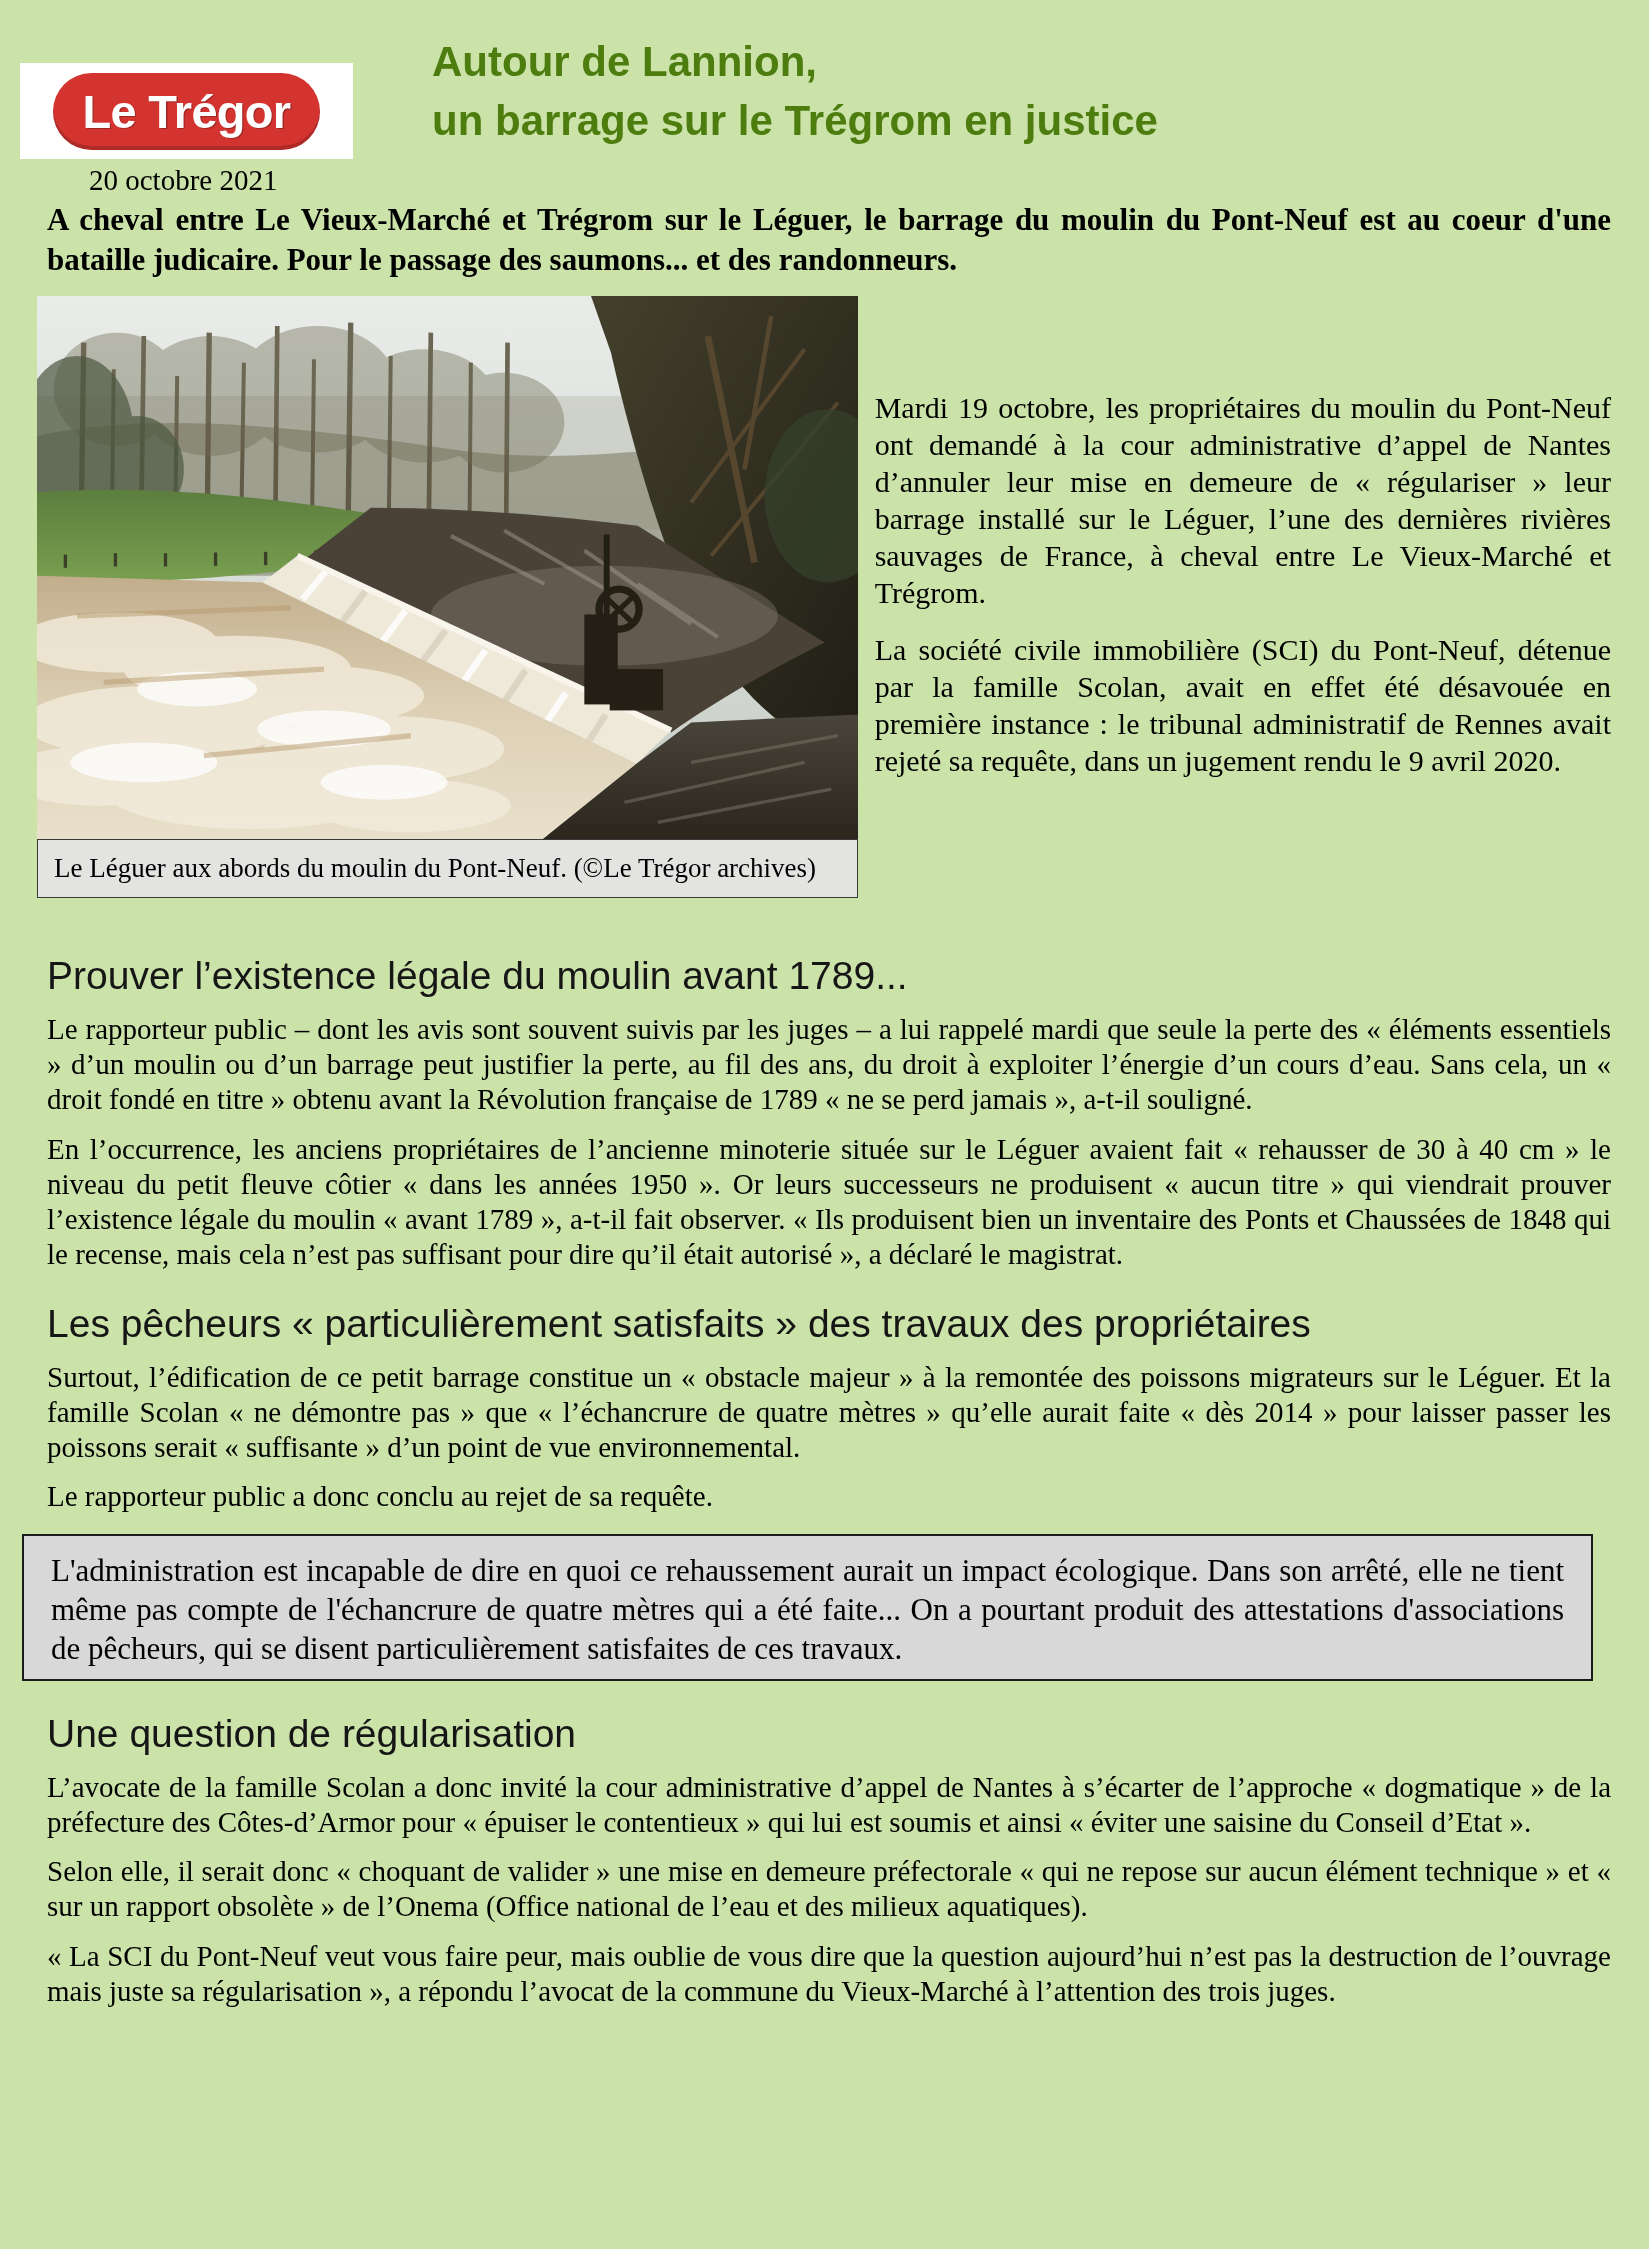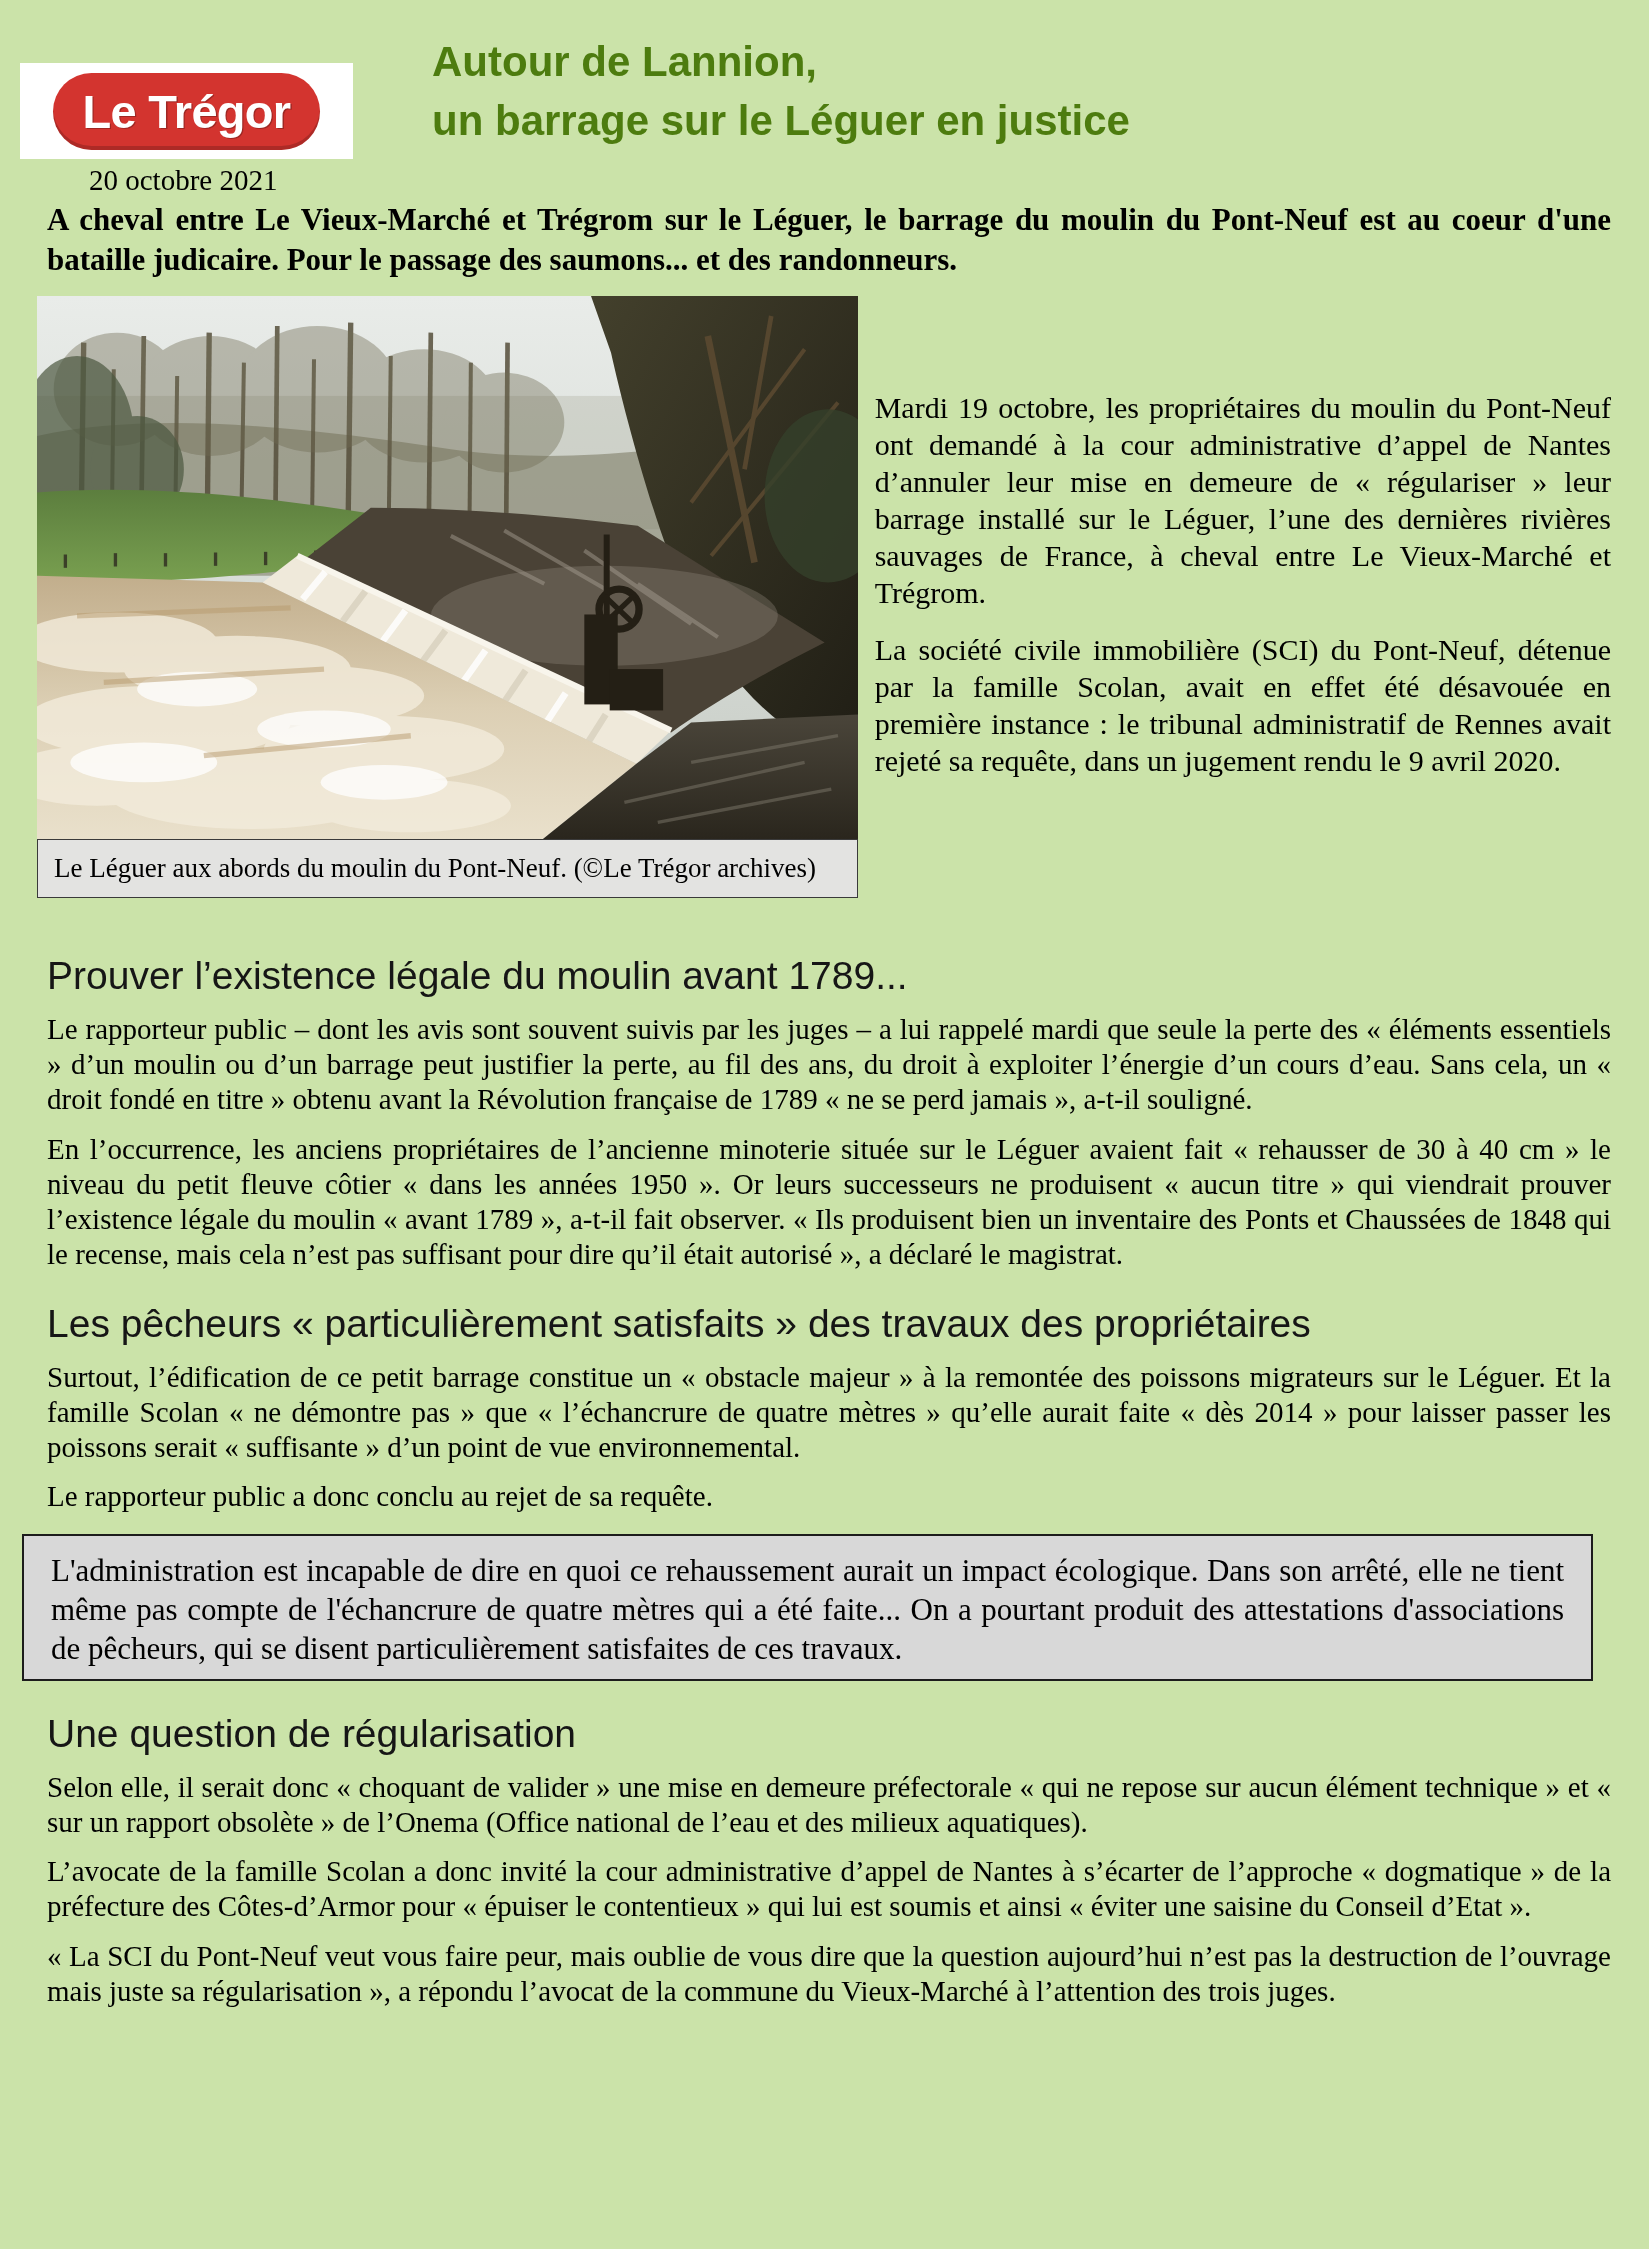--- a/index.html
+++ b/index.html
@@ -101,21 +101,21 @@
 
 <div class="page">
 
   <header class="masthead">
     <div class="logo-box">
       <div class="logo-capsule">
         <span>Le Trégor</span>
       </div>
     </div>
     <div class="date">20 octobre 2021</div>
-    <h1 class="headline"><span>Autour de Lannion,</span><br><span>un barrage sur le Léguer en justice</span></h1>
+    <h1 class="headline"><span>Autour de Lannion,</span><br><span>un barrage sur le Trégrom en justice</span></h1>
   </header>
 
   <p class="intro">A cheval entre Le Vieux-Marché et Trégrom sur le Léguer, le barrage du moulin du Pont-Neuf est au coeur d'une bataille judicaire. Pour le passage des saumons... et des randonneurs.</p>
 
   <section class="two-col">
     <figure class="photo">
       <svg viewBox="0 0 1230 815" preserveAspectRatio="none">
         <defs>
           <linearGradient id="sky" x1="0" y1="0" x2="0" y2="1">
             <stop offset="0" stop-color="#e9ece9"></stop>
@@ -271,19 +271,19 @@
 
     <h2 class="h-mid">Les pêcheurs « particulièrement satisfaits » des travaux des propriétaires</h2>
     <p class="bp">Surtout, l’édification de ce petit barrage constitue un « obstacle majeur » à la remontée des poissons migrateurs sur le Léguer. Et la famille Scolan « ne démontre pas » que « l’échancrure de quatre mètres » qu’elle aurait faite « dès 2014 » pour laisser passer les poissons serait « suffisante » d’un point de vue environnemental.</p>
     <p class="bp">Le rapporteur public a donc conclu au rejet de sa requête.</p>
 
     <blockquote class="quote">
       <p>L'administration est incapable de dire en quoi ce rehaussement aurait un impact écologique. Dans son arrêté, elle ne tient même pas compte de l'échancrure de quatre mètres qui a été faite... On a pourtant produit des attestations d'associations de pêcheurs, qui se disent particulièrement satisfaites de ces travaux.</p>
     </blockquote>
 
     <h2 class="h-last">Une question de régularisation</h2>
+    <p class="bp">L’avocate de la famille Scolan a donc invité la cour administrative d’appel de Nantes à s’écarter de l’approche « dogmatique » de la préfecture des Côtes-d’Armor pour « épuiser le contentieux » qui lui est soumis et ainsi « éviter une saisine du Conseil d’Etat ».</p>
     <p class="bp">Selon elle, il serait donc « choquant de valider » une mise en demeure préfectorale « qui ne repose sur aucun élément technique » et « sur un rapport obsolète » de l’Onema (Office national de l’eau et des milieux aquatiques).</p>
-    <p class="bp">L’avocate de la famille Scolan a donc invité la cour administrative d’appel de Nantes à s’écarter de l’approche « dogmatique » de la préfecture des Côtes-d’Armor pour « épuiser le contentieux » qui lui est soumis et ainsi « éviter une saisine du Conseil d’Etat ».</p>
     <p class="bp">« La SCI du Pont-Neuf veut vous faire peur, mais oublie de vous dire que la question aujourd’hui n’est pas la destruction de l’ouvrage mais juste sa régularisation », a répondu l’avocat de la commune du Vieux-Marché à l’attention des trois juges.</p>
 
   </div>
 </div>
 
 
 </body></html>

